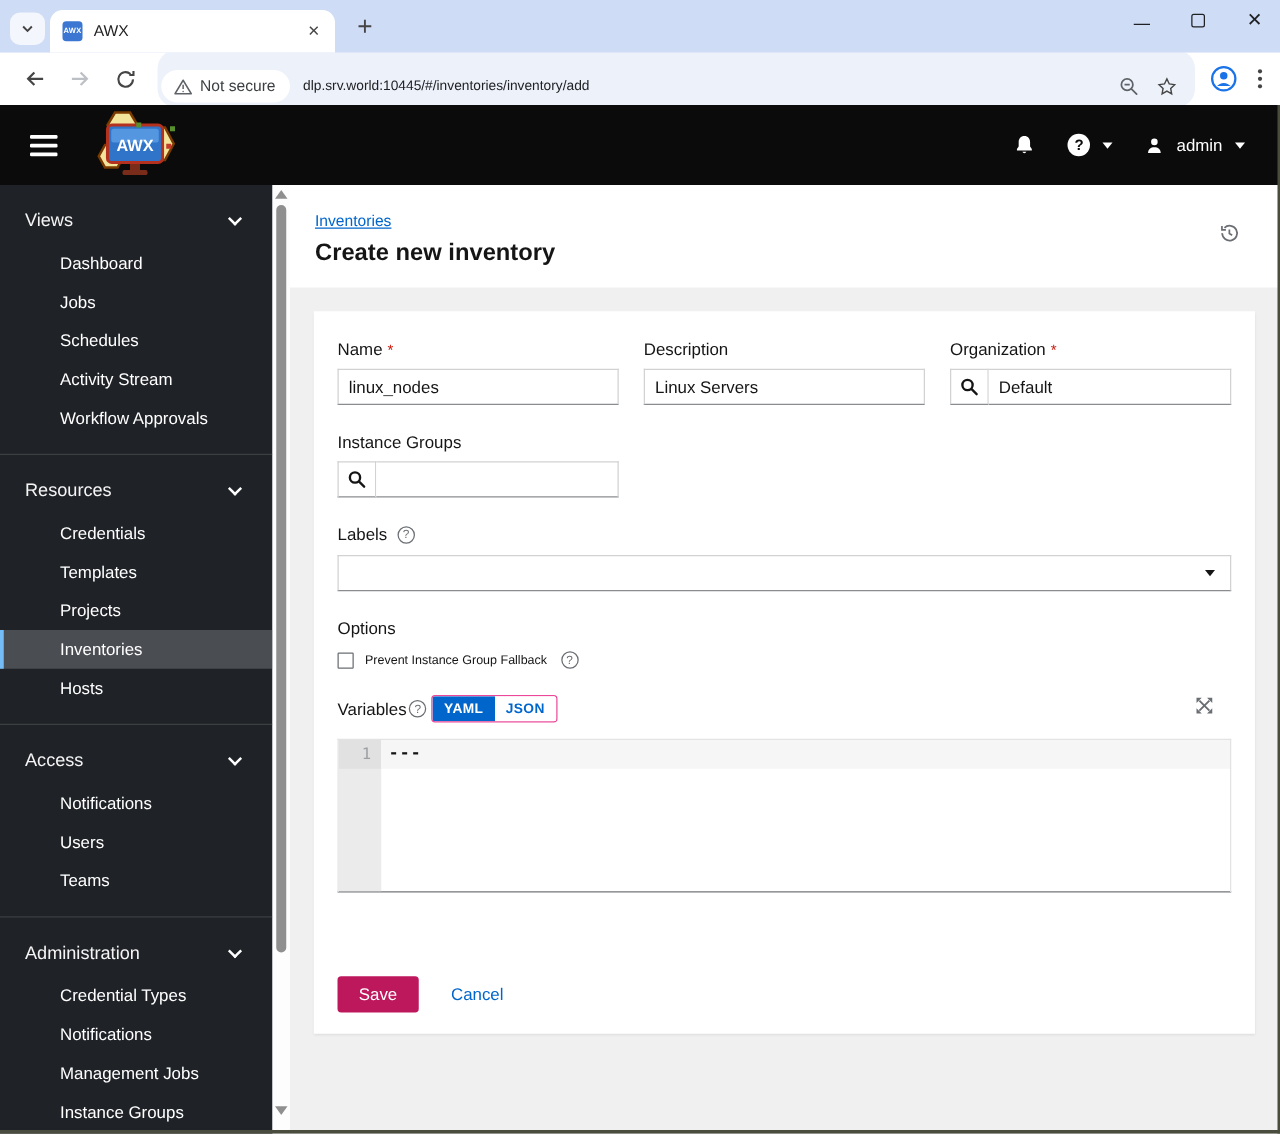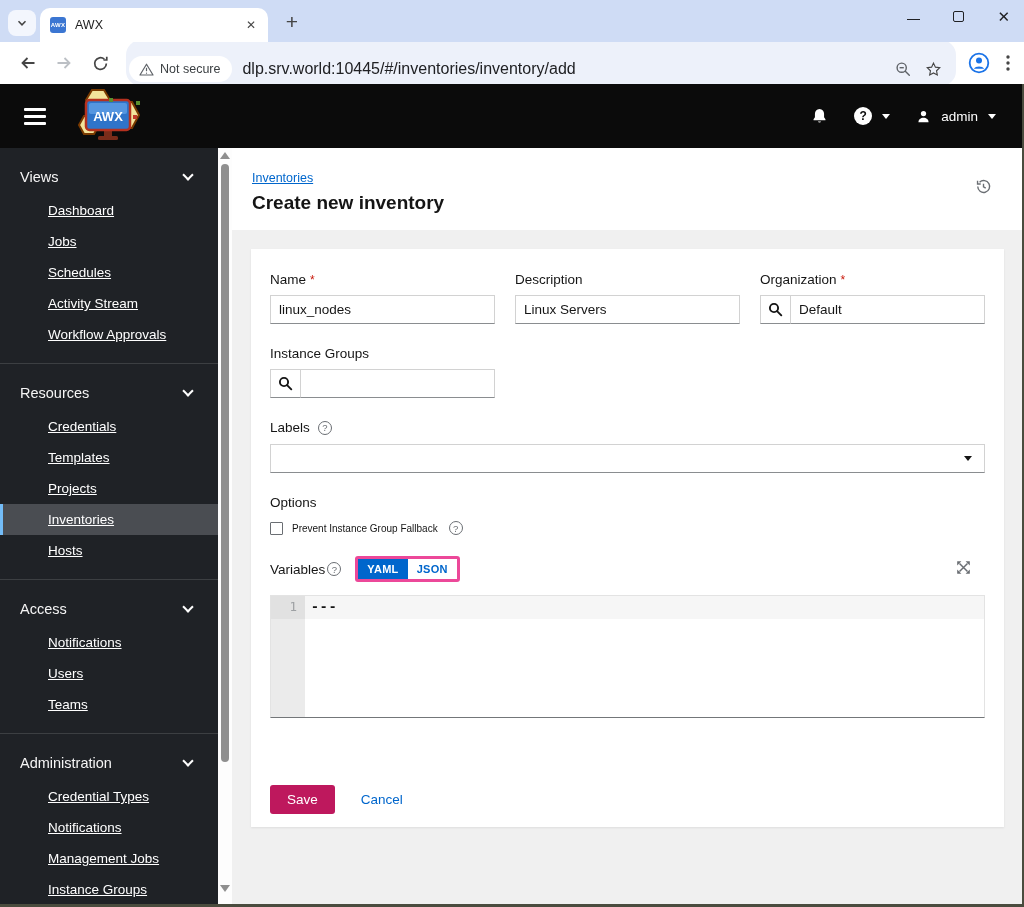--- a/index.html
+++ b/index.html
@@ -23,21 +23,21 @@
   .wc-max { width:11px; height:11px; border:1.5px solid #202124; border-radius:2px; }
   .wc-close { font-size:15px; color:#202124; line-height:1; }
 
   .toolbar { height:42px; background:#fff; display:flex; align-items:center; padding:0 10px; }
   .nav-ic { width:30px; height:30px; display:flex; align-items:center; justify-content:center; margin:0 3px; }
   .omnibox { flex:1; height:46px; background:#edf1fa; border-radius:15px; margin:0 6px 0 8px;
     display:flex; align-items:center; padding:12px 4px 0 2px; }
   .chip { height:26px; background:#fff; border-radius:13px; display:flex; align-items:center;
     padding:0 12px 0 10px; margin-left:1px; }
   .chip-label { font-size:12.5px; color:#3c4043; margin-left:6px; }
-  .url-text { font-size:16px; color:#202124; margin-left:10px; flex:1; white-space:nowrap; }
+  .url-text { font-size:11px; color:#202124; margin-left:10px; flex:1; white-space:nowrap; }
   .omni-right { display:flex; align-items:center; gap:14px; margin-right:10px; }
   .tb-right { display:flex; align-items:center; gap:16px; margin:0 4px 0 6px; }
 
   
   .awx-header { height:64px; background:#0b0b0b; display:flex; align-items:center; padding:0 24px; position:relative;}
   .hamburger div { width:22px; height:3px; background:#fff; margin:4px 0; border-radius:1px;}
   .awx-logo { margin-left:24px; margin-top:2px; }
   .hdr-right { position:absolute; right:28px; display:flex; align-items:center; gap:26px; }
   .help-circle { width:18px; height:18px; background:#fff; color:#0b0b0b; border-radius:50%;
     font-size:12px; font-weight:bold; display:flex; align-items:center; justify-content:center; }
@@ -48,21 +48,21 @@
 
   
   .app-body { display:flex; height:759px; position:relative; }
   .sidebar { width:218px; background:#1f2226; color:#fff; overflow:hidden; }
   .nav-group { padding:15px 0 13px 0; border-bottom:1px solid #3c3f42; }
   .nav-group:last-child { border-bottom:none; }
   .nav-title-row { display:flex; align-items:center; justify-content:space-between; padding:6px 26px 10px 20px; }
   .nav-title { font-size:14.5px; color:#f5f5f5; }
   .chev { width:8px; height:8px; border-right:2px solid #fff; border-bottom:2px solid #fff;
     transform:rotate(45deg); margin-top:-4px; }
-  .nav-item { font-size:13.5px; color:#fff; padding:8px 0 8px 48px; cursor:default;text-decoration:underline; }
+  .nav-item { font-size:13.5px; color:#fff; padding:8px 0 8px 48px; cursor:default; }
   .nav-item.active { background:#4a4d52; border-left:3px solid #73bcf7; padding-left:45px; }
 
   .side-scrollbar { width:14px; background:#fdfdfd; position:relative; }
   .sb-up { position:absolute; top:4px; left:2px; width:0; height:0;
     border-left:5px solid transparent; border-right:5px solid transparent; border-bottom:7px solid #8f8f8f; }
   .sb-thumb { position:absolute; top:16px; left:3px; width:8px; height:598px; background:#8f8f8f; border-radius:4px; }
   .sb-down { position:absolute; top:737px; left:2px; width:0; height:0;
     border-left:5px solid transparent; border-right:5px solid transparent; border-top:7px solid #8f8f8f; }
 
   .main { flex:1; background:#f0f0f0; }
@@ -92,21 +92,21 @@
     display:flex; align-items:center; justify-content:flex-end; padding:0 12px; background:#fff; }
   .sel-caret { width:0; height:0; border-left:4.5px solid transparent; border-right:4.5px solid transparent;
     border-top:5px solid #151515; }
 
   .options-title { font-size:13.5px; color:#151515; }
   .check-row { display:flex; align-items:center; gap:9px; margin-top:11px; }
   .checkbox { width:13px; height:13px; border:1px solid #6a6e73; background:#fff; border-radius:1px; }
   .check-label { font-size:10px; color:#151515; }
 
   .vars-row { margin-top:21px; display:flex; align-items:center; }
-  .toggle { display:flex; margin-left:14px; border:3px solid #ec4899; border-radius:3px; overflow:hidden; }
+  .toggle { display:flex; margin-left:4px; border:1px solid #ec4899; border-radius:3px; overflow:hidden; }
   .tg-btn { font-size:11px; font-weight:bold; padding:4px 9px; letter-spacing:.3px; }
   .tg-on { background:#0066cc; color:#fff; }
   .tg-off { background:#fff; color:#0066cc; }
   .vars-spacer { flex:1; }
   .expand-btn { margin-right:14px; }
 
   .editor { margin-top:13px; height:123px; border:1px solid #e3e3e3; border-bottom-color:#737679;
     display:flex; background:#fff; }
   .gutter { width:34px; background:#ebebeb; }
   .ln { font-family:"DejaVu Sans Mono",monospace; font-size:12.5px; color:#9da0a3; text-align:right;

